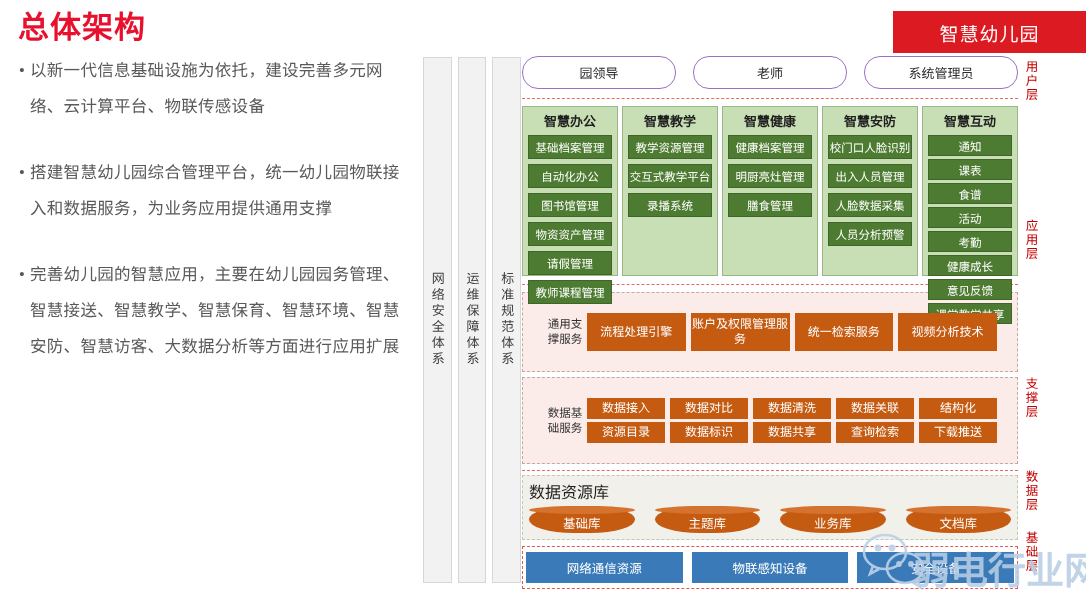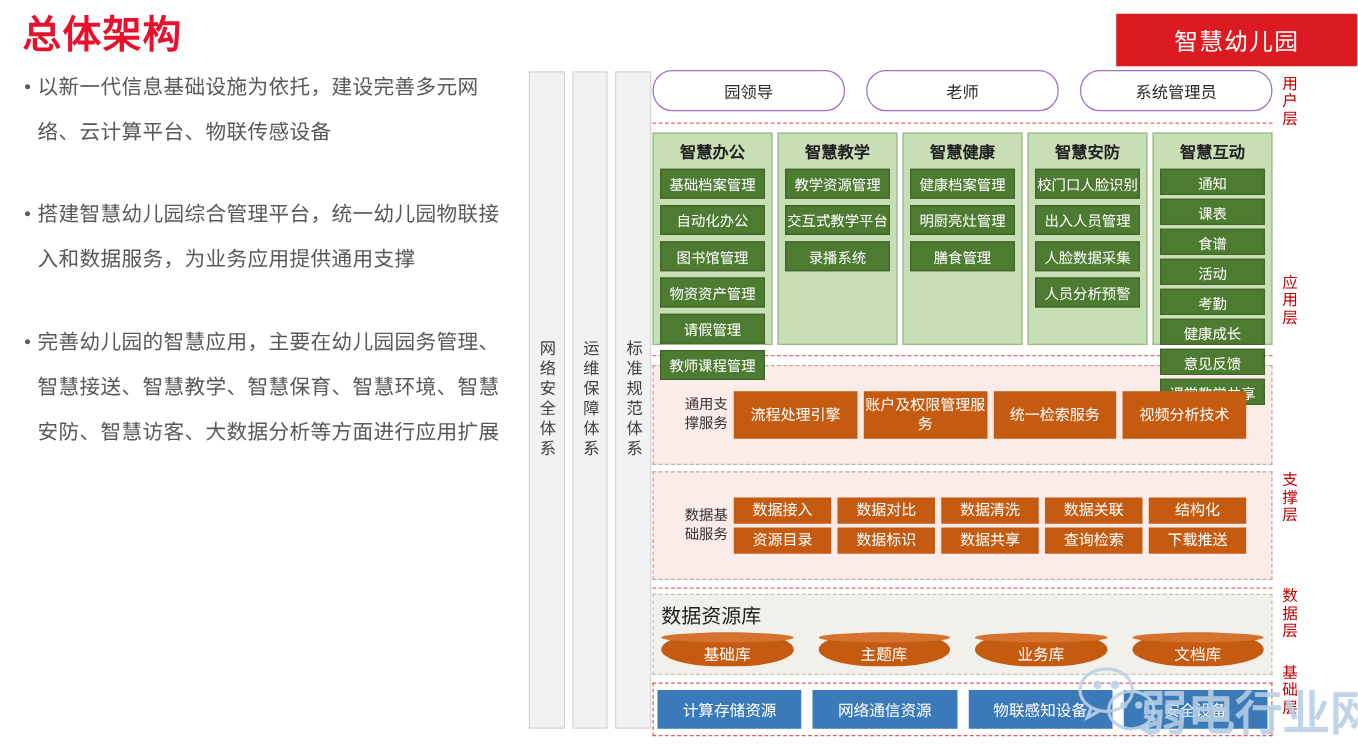--- a/index.html
+++ b/index.html
@@ -327,21 +327,20 @@
           <div class="db">
               <span>业务库</span>
             </div>
           <div class="db">
               <span>文档库</span>
             </div>
         </div>
       </div>
 
       <div class="base-block">
-        <div class="base-box">计算存储资源</div>
         <div class="base-box">网络通信资源</div>
         <div class="base-box">物联感知设备</div>
         <div class="base-box">安全设备</div>
       </div>
 
     </div>
   </div>
 
   <div class="watermark">
     <svg class="wm-logo" width="78" height="62" viewBox="0 0 78 62">

